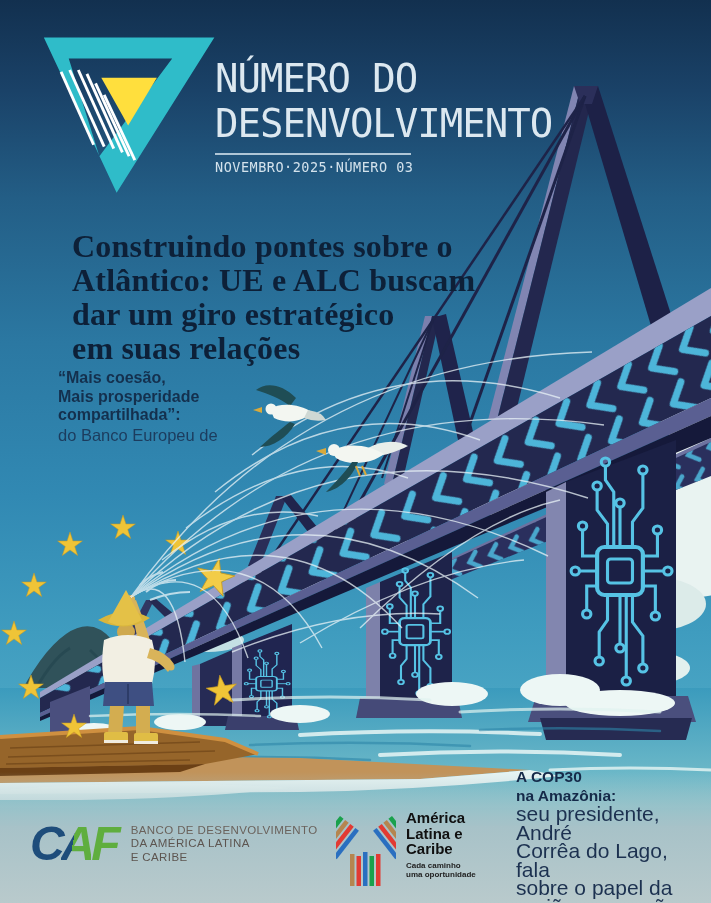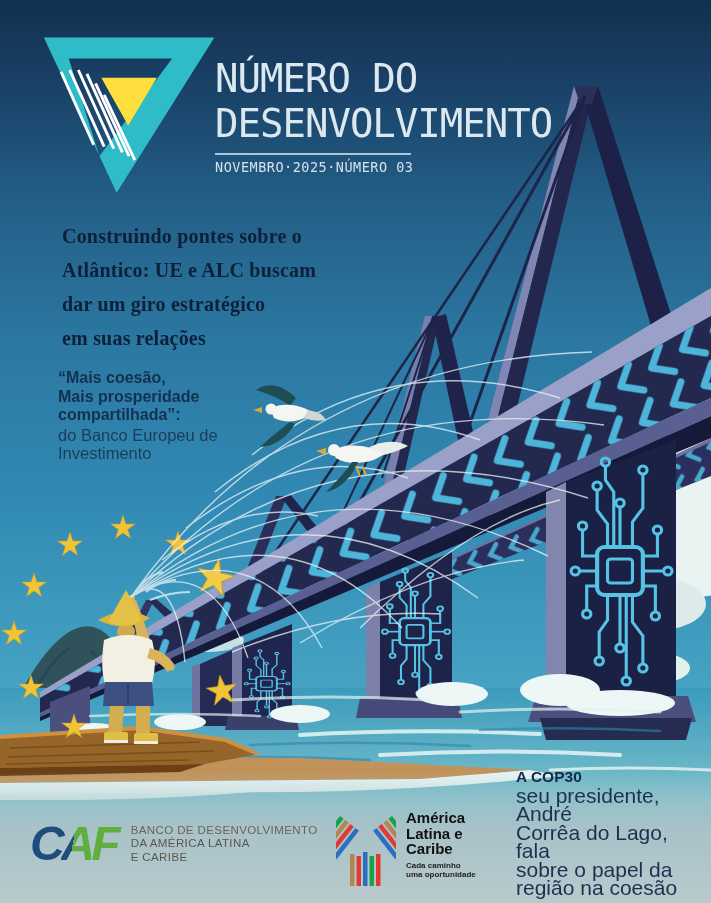--- a/index.html
+++ b/index.html
@@ -9,23 +9,23 @@
   svg.illo{position:absolute;left:0;top:0;width:711px;height:903px;display:block;}
 
   
   .masthead-logo{position:absolute;left:40px;top:31px;width:182px;height:170px;}
   .masthead-text{position:absolute;left:215px;top:56px;color:#dce8f0;}
   .mast-title{font-family:"DejaVu Sans Mono",monospace;font-size:39px;line-height:45px;letter-spacing:-1px;white-space:nowrap;}
   .mast-rule{width:196px;height:2px;background:#c9dae6;margin-top:7px;opacity:.85;}
   .mast-issue{font-family:"DejaVu Sans Mono",monospace;font-size:13.5px;letter-spacing:.5px;margin-top:4px;color:#d3e2ec;white-space:nowrap;}
 
   
-  .headline{position:absolute;left:61px;top:218px;margin:1px;
+  .headline{position:absolute;left:61px;top:218px;margin:11px;
             font-family:"Liberation Serif","DejaVu Serif",serif;font-weight:bold;
-            font-size:20px;line-height:34px;color:#0d2038;letter-spacing:.2px;}
+            font-size:32px;line-height:34px;color:#0d2038;letter-spacing:.2px;}
   .headline span{display:block;}
 
   
   .pull-quote{position:absolute;left:58px;top:369px;color:#14304e;}
   .pq-bold{font-weight:bold;font-size:16px;line-height:18.5px;}
   .pq-attr{font-size:16.5px;line-height:18.5px;color:#1c3c5e;margin-top:1px;}
   .pq-bold span,.pq-attr span{display:block;}
 
   
   .cop30{position:absolute;left:516px;top:768px;color:#1c3150;width:190px;}
@@ -340,27 +340,27 @@
   </h1>
 
   <div class="pull-quote">
     <div class="pq-bold">
       <span>“Mais coesão,</span>
       <span>Mais prosperidade</span>
       <span>compartilhada”:</span>
     </div>
     <div class="pq-attr">
       <span>do Banco Europeu de</span>
-      <span>Investimento</span>
     </div>
   </div>
 
   <div class="cop30">
     <div class="cop-bold">
       <span>A COP30</span>
+      <span>na Amazônia:</span>
     </div>
     <div class="cop-text">
       <span>seu presidente, André</span>
       <span>Corrêa do Lago, fala</span>
       <span>sobre o papel da</span>
       <span>região na coesão</span>
     </div>
   </div>
 
   <div class="caf">

